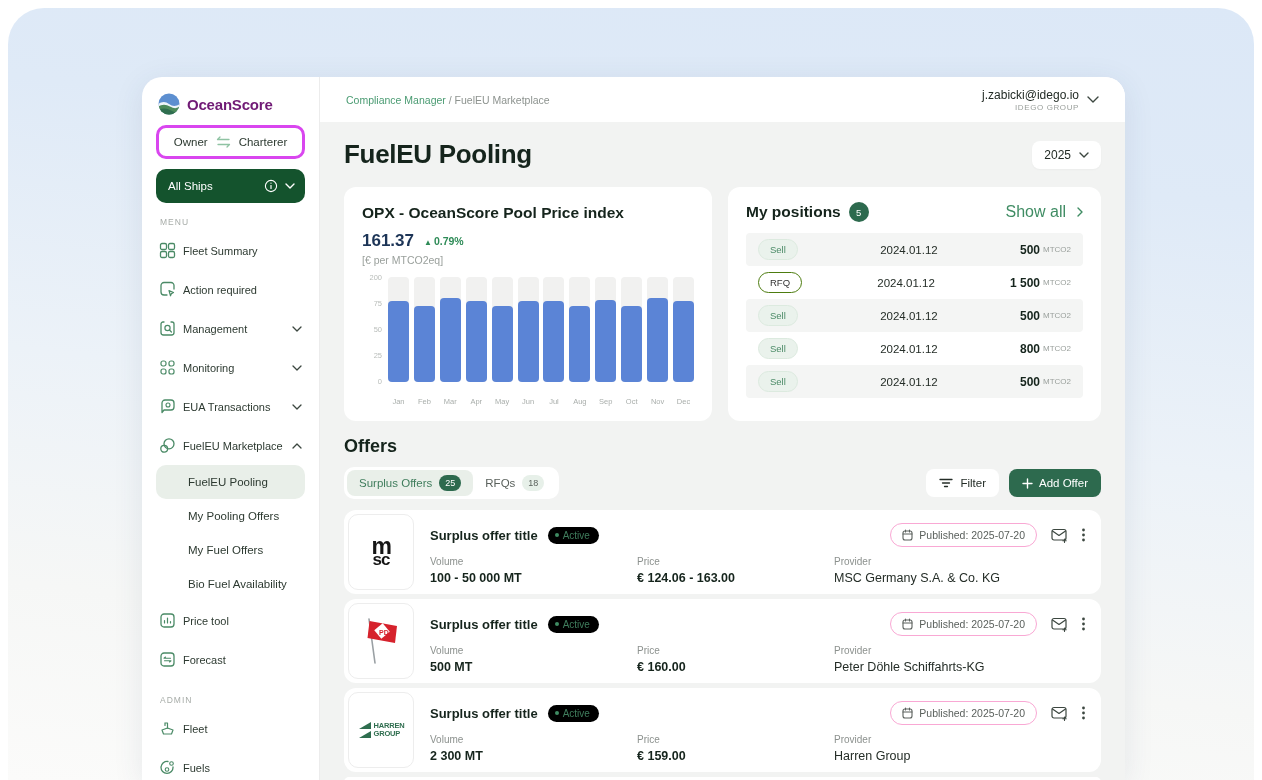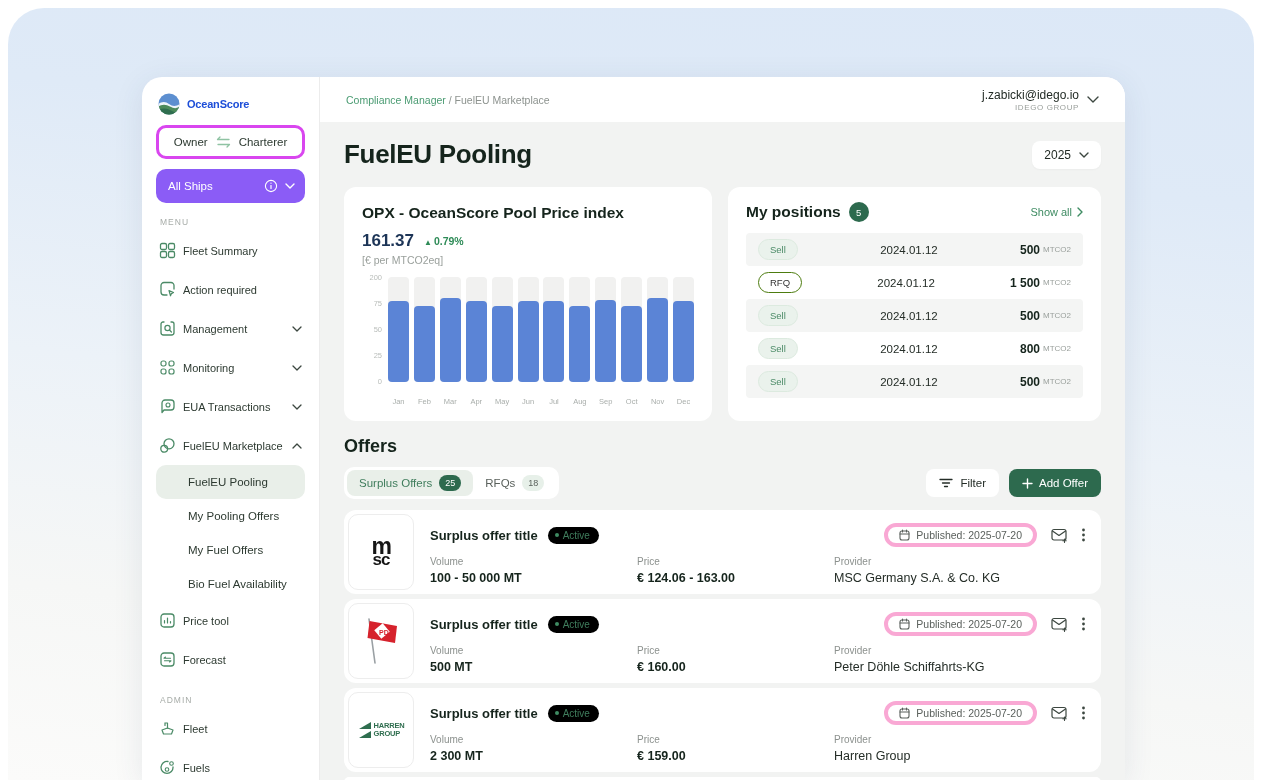--- a/index.html
+++ b/index.html
@@ -3,24 +3,24 @@
 <meta charset="utf-8">
 <style>
   * { margin:0; padding:0; box-sizing:border-box; }
   html,body { width:1262px; height:780px; background:#fff; font-family:"Liberation Sans",sans-serif; overflow:hidden; }
   .blue-bg { position:absolute; left:8px; top:8px; right:8px; bottom:0; background:linear-gradient(186deg, #dce8f7 0%, #dfeaf7 22%, #ecf2f8 52%, #f6f7f6 78%, #fbfbfa 100%); border-radius:36px 36px 0 0; }
   .app { position:absolute; left:142px; top:77px; width:983px; height:703px; background:#fff; border-radius:20px 20px 0 0; display:flex; overflow:hidden; box-shadow:0 6px 30px rgba(50,70,100,0.10); }
 
   
   .sidebar { width:178px; flex-shrink:0; border-right:1px solid #ececec; padding:16px 14px 0; }
   .logo-row { display:flex; align-items:center; gap:7px; padding-left:2px; margin-bottom:10px; }
-  .logo-text { font-size:11px; font-weight:700; color:#1d4ed8; letter-spacing:-0.2px; }
+  .logo-text { font-size:15px; font-weight:700; color:#701a75; letter-spacing:-0.2px; }
   .toggle { display:flex; align-items:center; justify-content:center; gap:8px; height:34px; border:3px solid #d946ef; border-radius:10px; background:#fff; margin-bottom:10px; }
   .toggle span { font-size:11.5px; color:#2d3a31; }
-  .ships-btn { display:flex; align-items:center; height:34px; background:#8b5cf6; border-radius:10px; padding:0 10px 0 12px; margin-bottom:14px; }
+  .ships-btn { display:flex; align-items:center; height:34px; background:#14532d; border-radius:10px; padding:0 10px 0 12px; margin-bottom:14px; }
   .ships-btn .lbl { color:#fff; font-size:11.5px; flex:1; }
   .section-lbl { font-size:8.5px; letter-spacing:1px; color:#a7aca8; margin:12px 0 4px 4px; }
   .nav-item { display:flex; align-items:center; gap:7px; height:39px; padding:0 3px; cursor:pointer; }
   .nav-item svg { flex-shrink:0; }
   .nav-item .txt { font-size:11px; color:#2d3a31; flex:1; white-space:nowrap; min-width:0; overflow:hidden; }
   .sub-item { height:34px; display:flex; align-items:center; padding-left:32px; border-radius:10px; }
   .sub-item .txt { font-size:11.5px; color:#2d3a31; white-space:nowrap; }
   .sub-item.active { background:#e9efe9; }
   .chev { flex-shrink:0; }
 
@@ -53,21 +53,21 @@
   .bars { flex:1; display:flex; justify-content:space-between; align-items:flex-end; height:105px; }
   .bar-track { width:21px; height:105px; background:#f1f1f0; border-radius:4px; position:relative; }
   .bar-fill { position:absolute; bottom:0; left:0; right:0; background:#5b84d6; border-radius:4px; }
   .months { display:flex; justify-content:space-between; padding-left:26px; margin-top:7px; }
   .months span { width:21px; text-align:center; font-size:7.5px; color:#a9aeab; }
 
   .pos-card { flex:1; height:234px; padding:15px 18px; }
   .pos-head { display:flex; align-items:center; margin-bottom:11px; }
   .pos-title { font-size:15.5px; font-weight:700; color:#15241c; }
   .pos-badge { width:20px; height:20px; border-radius:50%; background:#2d6a4e; color:#fff; font-size:9.5px; display:flex; align-items:center; justify-content:center; margin-left:8px; }
-  .show-all { margin-left:auto; font-size:11px; color:#3f8c63; display:flex; align-items:center; gap:5px; }
+  .show-all { margin-left:auto; font-size:16px; color:#3f8c63; display:flex; align-items:center; gap:11px; }
   .pos-row { height:33px; display:flex; align-items:center; padding:0 12px; border-radius:4px; }
   .pos-row.odd { background:#f4f5f4; }
   .pill { font-size:9.5px; padding:4px 11px; border-radius:12px; }
   .pill.sell { background:#eaf2ec; border:1px solid #dceadf; color:#4a8a66; }
   .pill.rfq { background:#fff; border:1px solid #4d7c0f; color:#333; }
   .pos-date { flex:1; text-align:center; font-size:11.5px; color:#242d27; }
   .pos-val { font-size:12px; font-weight:700; color:#15241c; }
   .pos-unit { font-size:8px; color:#9aa09c; margin-left:3px; }
 
   .offers-title { font-size:18px; font-weight:700; color:#15241c; margin-bottom:10px; }
@@ -81,21 +81,21 @@
   .filter-btn { margin-left:auto; background:#fff; border-radius:8px; height:28px; display:flex; align-items:center; gap:7px; padding:0 13px; font-size:11.5px; color:#242d27; }
   .add-btn { margin-left:10px; background:#2d6a4e; border-radius:8px; height:28px; display:flex; align-items:center; gap:6px; padding:0 13px; font-size:11.5px; color:#fff; }
 
   .offer-card { display:flex; gap:16px; height:84px; padding:4px 16px 4px 4px; margin-bottom:5px; }
   .logo-box { width:66px; height:76px; border:1px solid #ededed; border-radius:10px; display:flex; align-items:center; justify-content:center; flex-shrink:0; }
   .offer-body { flex:1; padding-top:9px; min-width:0; }
   .offer-row1 { display:flex; align-items:center; }
   .offer-title { font-size:13px; font-weight:700; color:#15241c; }
   .status-pill { margin-left:10px; background:#000000; border-radius:11px; font-size:10px; color:#3f7d5c; padding:3px 9px 3px 7px; display:flex; align-items:center; gap:4px; }
   .status-pill .dot { width:4px; height:4px; border-radius:50%; background:#3f8c63; }
-  .pub-pill { margin-left:auto; border:4px solid #f9a8d4; border-radius:14px; height:24px; display:flex; align-items:center; gap:6px; padding:0 11px; font-size:10.5px; color:#5b615d; }
+  .pub-pill { margin-left:auto; border:1px solid #f9a8d4; border-radius:14px; height:24px; display:flex; align-items:center; gap:6px; padding:0 11px; font-size:10.5px; color:#5b615d; }
   .icon-btn { margin-left:14px; display:flex; align-items:center; }
   .offer-row2 { display:flex; margin-top:9px; }
   .f-col { width:207px; }
   .f-col.wide { width:197px; }
   .f-col.last { flex:1; }
   .f-lbl { font-size:10px; color:#8c918e; margin-bottom:4px; }
   .f-val { font-size:12.5px; font-weight:700; color:#15241c; }
   .f-val.normal { font-weight:400; color:#242d27; }
   .offer-peek { height:5px; background:#fff; border-radius:12px 12px 0 0; }
 

